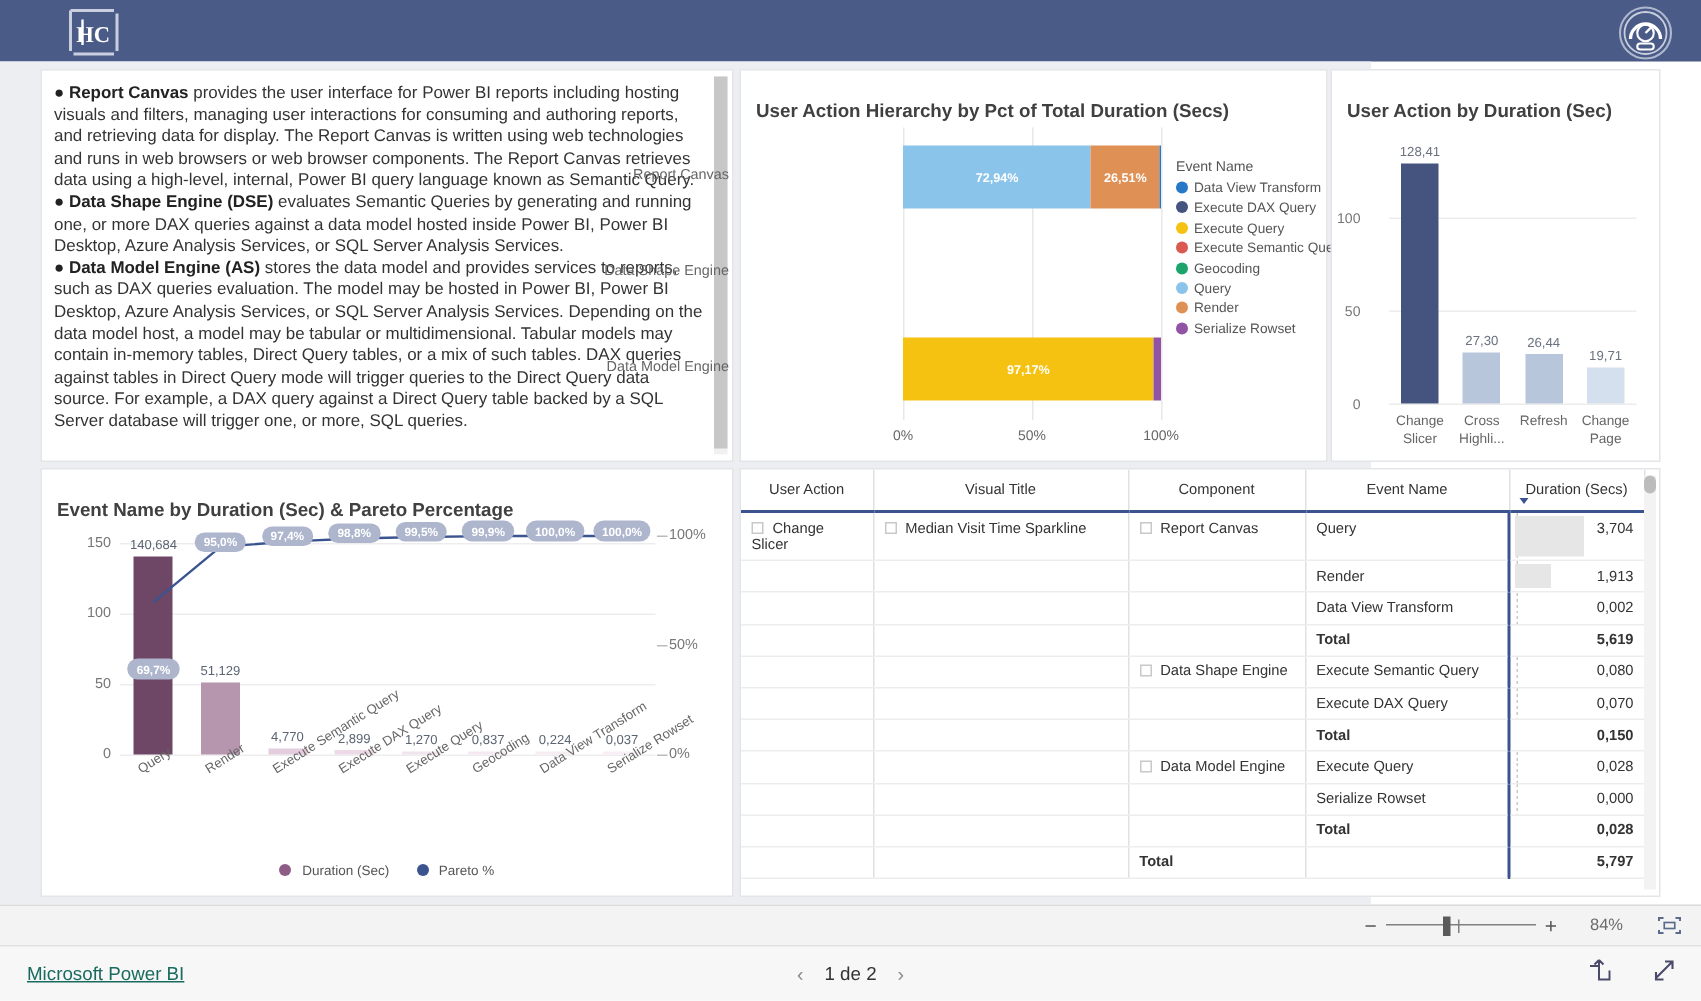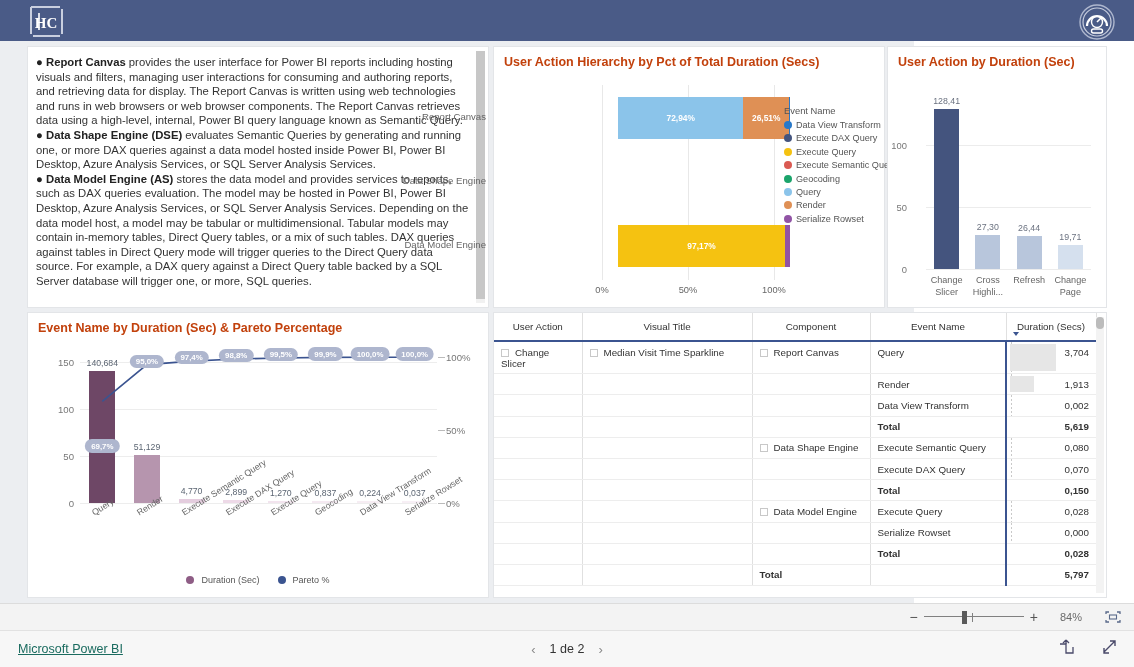--- a/index.html
+++ b/index.html
@@ -13,39 +13,39 @@
   
   .header {
     position: absolute; left: 0; top: 0; width: 1134px; height: 41px;
     background: #4a5b87;
     display: flex; align-items: center; justify-content: center;
   }
   .header-title {
     color: #ffffff; font-size: 25px; font-weight: 400; letter-spacing: .2px;
   }
   .logo-box {
-    position: absolute; left: 29px; top: 5px; width: 35px; height: 33px;
+    position: absolute; left: 45px; top: 5px; width: 35px; height: 33px;
   }
   .gauge-box {
     position: absolute; right: 18px; top: 3px; width: 38px; height: 38px;
   }
 
   
   .canvas {
     position: absolute; left: 0; top: 41px; width: 914px; height: 562px;
     background: #eceef1;
   }
 
   .panel {
     position: absolute; background: #ffffff;
     box-shadow: 0 0 0 1px #e3e5e8;
   }
   .panel-title {
-    color: #c2410c; font-weight: bold; font-size: 12.5px;
-    padding: 8px 0 0 10px;
+    color: #404040; font-weight: bold; font-size: 12.5px;
+    padding: 20px 0 0 10px;
   }
 
   
   #panel-text { left: 28px; top: 6px; width: 460px; height: 260px; }
   .textbody {
     font-size: 11.3px; line-height: 14.6px; color: #333333;
     padding: 8px 18px 4px 8px; height: 100%; overflow: hidden;
     text-align: left;
   }
   .textbody p { margin-bottom: 0px; }
@@ -60,21 +60,21 @@
   }
 
   
   #panel-stacked { left: 494px; top: 6px; width: 390px; height: 260px; }
   .sb-plot { position: absolute; left: 108px; top: 38px; width: 172px; height: 195px; }
   .sb-gridline { position: absolute; top: 0; width: 1px; height: 195px; background: #e8e8e8; }
   .sb-rowlabel {
     position: absolute; right: 288px; width: 100px; text-align: right;
     font-size: 9.6px; color: #666; white-space: nowrap;
   }
-  .sb-row { position: absolute; left: 16px; height: 42px; width: 100%; display: flex; border-radius: 11px; }
+  .sb-row { position: absolute; left: 0; height: 42px; width: 100%; display: flex; border-radius: 11px; }
   .sb-seg {
     height: 100%; display: flex; align-items: center; justify-content: center;
     color: #fff; font-size: 8.4px; font-weight: bold;
   }
   .sb-axis { position: absolute; left: 108px; top: 238px; width: 172px; height: 14px; }
   .sb-tick { position: absolute; font-size: 9.3px; color: #666; transform: translateX(-50%); }
   .sb-legend { position: absolute; left: 290px; top: 58px; width: 100px; }
   .sb-legend-title { font-size: 9.4px; color: #555; margin-bottom: 4px; }
   .sb-legend-item { display: flex; align-items: center; margin-bottom: 3.4px; }
   .sb-dot { width: 8px; height: 8px; border-radius: 50%; margin-right: 4px; flex: 0 0 auto; }

